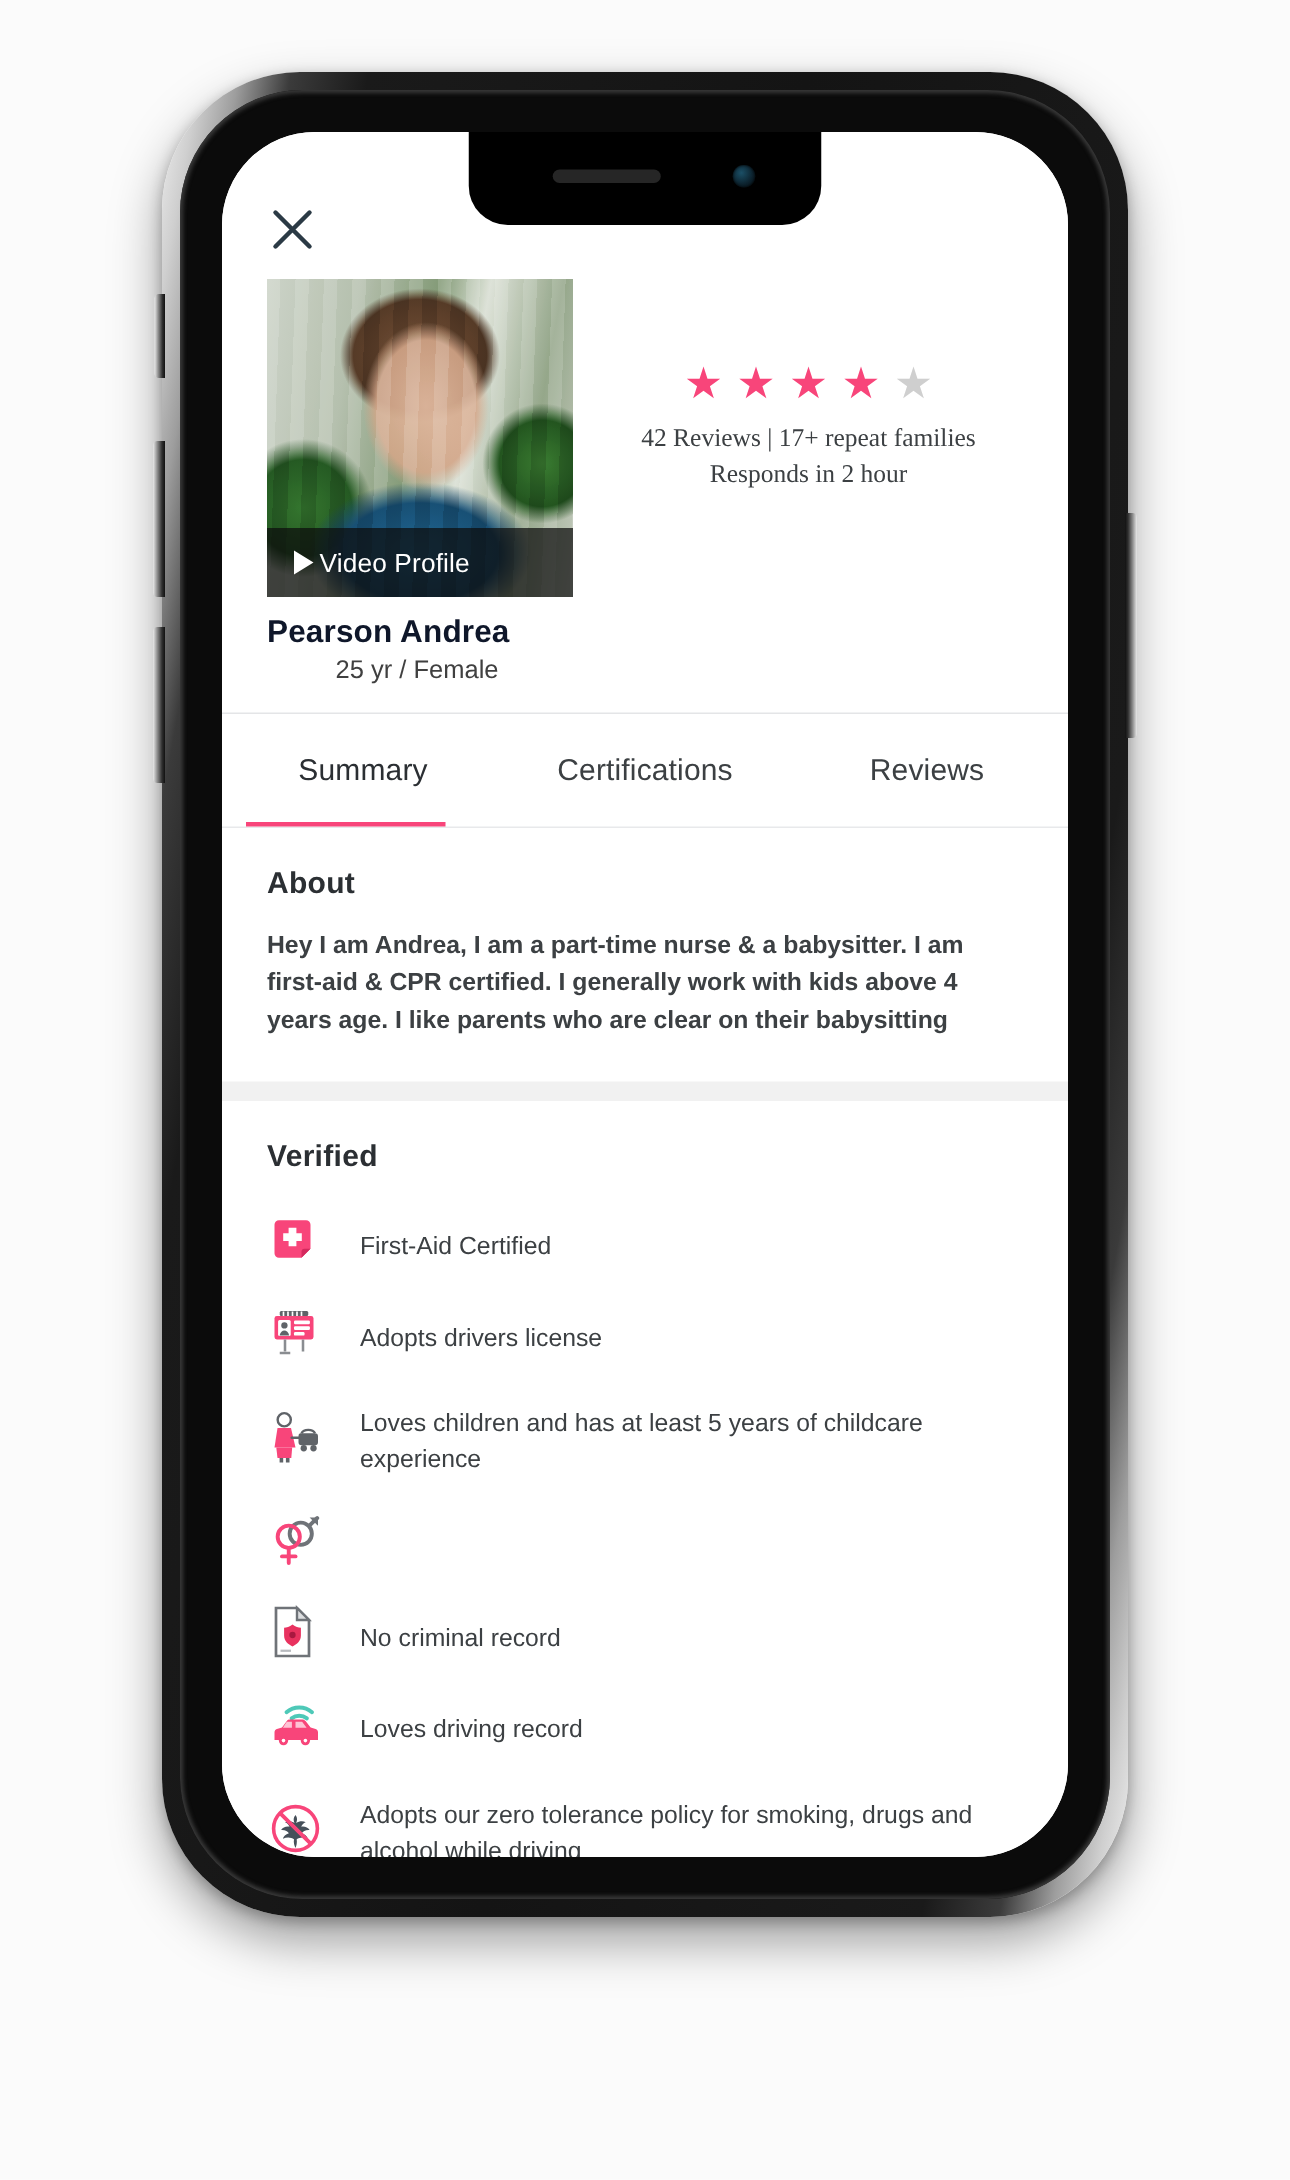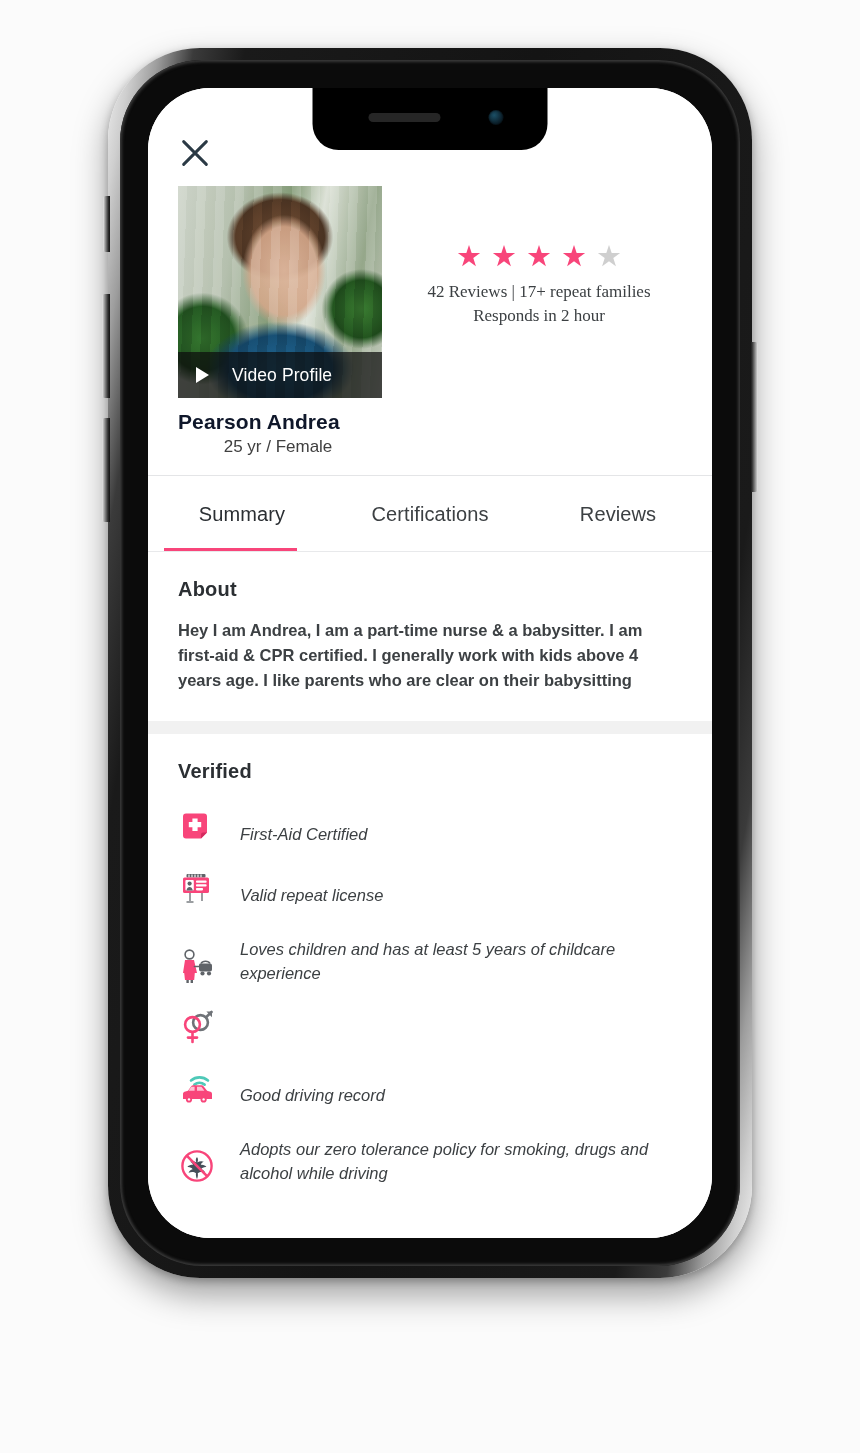--- a/index.html
+++ b/index.html
@@ -77,21 +77,21 @@
       linear-gradient(100deg, #cfd6cb 0%, #b9c3b2 26%, #8aa07e 48%, #dfe4da 62%, #9aab90 82%, #c9cfc3 100%);
   }
   #photo-bg:after {
     content:""; position:absolute; left:0; top:0; right:0; height:100%;
     background: repeating-linear-gradient(92deg, rgba(255,255,255,.10) 0 9px, rgba(0,0,0,.05) 9px 19px);
     mix-blend-mode: overlay;
   }
   #video-overlay {
     position: absolute; left: 0; right: 0; bottom: 0; height: 46px;
     background: rgba(12,12,12,.72);
-    display: flex; align-items: center; gap: 23px; padding-left: 18px;
+    display: flex; align-items: center; gap: 4px; padding-left: 18px;
   }
   #play-icon { width: 0; height: 0; border-left: 13px solid #fff;
                border-top: 8px solid transparent; border-bottom: 8px solid transparent; }
   #video-label { color: #fff; font-size: 17.5px; letter-spacing: .1px; }
 
   #rating-block { flex: 1; padding: 56px 0 0 10px; text-align: center; }
   #stars { font-size: 29px; letter-spacing: 9px; line-height: 1; margin-left: 9px; }
   .star-on  { color: #f8457a; }
   .star-off { color: #cfcfcf; }
   #reviews-line, #respond-line { font-size: 17px; color: #3c4043; margin-top: 11px; font-family: Liberation Serif, serif; }
@@ -108,21 +108,21 @@
   #tab-underline { position: absolute; left: 16px; bottom: 0; width: 133px; height: 3px; background: #f8457a; }
   #tabs-bottom-border { height: 1px; background: #e8e9eb; }
 
   .section { padding: 26px 30px 4px 30px; }
   .section-title { font-size: 20px; font-weight: 700; color: #2b2f33; letter-spacing: .2px; }
   #about-text { font-size: 16.5px; font-weight: 700; color: #3c4043; line-height: 1.52; margin-top: 17px; }
   #about-spacer { height: 24px; }
   #section-gap { height: 13px; background: #f1f1f1; }
 
   #verified-list { margin-top: 14px; }
-  .verified-row { display: flex; align-items: flex-end; padding: 10px 0 11px 0; font-style: italic; }
+  .verified-row { display: flex; align-items: center; padding: 10px 0 11px 0; }
   .v-icon { flex: 0 0 62px; height: 40px; display: flex; align-items: center; justify-content: flex-start; padding-left: 2px; }
   .v-text { font-size: 16.5px; color: #3c4043; line-height: 1.45; padding-top: 9px; }
 
   svg { display: block; }
 </style>
 </head>
 <body>
 
 <div id="phone-frame">
 
@@ -214,21 +214,21 @@
                   <rect x="5.4" y="9" width="8.4" height="10.6" rx="1" fill="#fff"></rect>
                   <circle cx="9.6" cy="12.6" r="2.1" fill="#5f6368"></circle>
                   <path d="M6.4 19.4c.5-2.3 1.8-3.4 3.2-3.4s2.7 1.1 3.2 3.4z" fill="#5f6368"></path>
                   <rect x="16" y="9.4" width="10.6" height="2.4" rx=".8" fill="#fff"></rect>
                   <rect x="16" y="13.2" width="10.6" height="2.4" rx=".8" fill="#fff"></rect>
                   <rect x="16" y="17" width="7" height="2.4" rx=".8" fill="#fff"></rect>
                   <path d="M10 22v8M22 22v8" stroke="#8a8d91" stroke-width="1.7"></path>
                   <path d="M6.5 31h7" stroke="#8a8d91" stroke-width="1.7"></path>
                 </svg>
               </div>
-              <div class="v-text">Valid repeat license</div>
+              <div class="v-text">Adopts drivers license</div>
             </div>
 
             <div class="verified-row">
               <div class="v-icon">
                 <svg width="34" height="36" viewBox="0 0 34 36">
                   <circle cx="9.5" cy="6.5" r="4.4" fill="#fff" stroke="#5f6368" stroke-width="1.6"></circle>
                   <path d="M5 12h9l3 13H3z" fill="#f8457a"></path>
                   <path d="M4.2 25h10.6l-.6 7H5z" fill="#f8457a"></path>
                   <path d="M6.4 32h2.4v3H6.4zM10.6 32H13v3h-2.4z" fill="#5f6368"></path>
                   <path d="M14.5 18.5h7" stroke="#5f6368" stroke-width="1.7" stroke-linecap="round"></path>
@@ -247,36 +247,48 @@
                   <circle cx="20.5" cy="13.5" r="7.4" fill="none" stroke="#6f7378" stroke-width="2.6"></circle>
                   <path d="M26.1 8.2l5.4-5.2" stroke="#6f7378" stroke-width="2.6" stroke-linecap="round"></path>
                   <path d="M26.4 2.6h5.6v5.6z" fill="#6f7378"></path>
                   <circle cx="12.5" cy="15.5" r="7.4" fill="none" stroke="#f8457a" stroke-width="2.6"></circle>
                   <path d="M12.5 23.2V33" stroke="#f8457a" stroke-width="2.6" stroke-linecap="round"></path>
                   <path d="M8 28.6h9" stroke="#f8457a" stroke-width="2.6" stroke-linecap="round"></path>
                 </svg>
               </div>
             </div>
 
+            <div class="verified-row">
+              <div class="v-icon">
+                <svg width="30" height="36" viewBox="0 0 30 36">
+                  <path d="M4 2h14l8 8v24H4z" fill="#fff" stroke="#6f7378" stroke-width="1.8"></path>
+                  <path d="M18 2v8h8z" fill="#dcdee0" stroke="#6f7378" stroke-width="1.6"></path>
+                  <path d="M15 13c2 1.6 4 2.2 5.6 2.2v5.2c0 3.6-2.6 5.8-5.6 7.2-3-1.4-5.6-3.6-5.6-7.2v-5.2c1.6 0 3.6-.6 5.6-2.2z" fill="#e8325f"></path>
+                  <circle cx="15" cy="20" r="2.1" fill="#a81840"></circle>
+                  <path d="M7 30.5h7" stroke="#b8bbbf" stroke-width="1.5"></path>
+                </svg>
+              </div>
+              <div class="v-text">No criminal record</div>
+            </div>
 
             <div class="verified-row">
               <div class="v-icon">
                 <svg width="36" height="36" viewBox="0 0 36 36">
                   <path d="M11 10.5a13 13 0 0 1 17 0" fill="none" stroke="#4ec9b8" stroke-width="2.6" stroke-linecap="round"></path>
                   <path d="M14.4 14.6a8.4 8.4 0 0 1 10.2 0" fill="none" stroke="#4ec9b8" stroke-width="2.6" stroke-linecap="round"></path>
                   <circle cx="19.5" cy="18.6" r="2.1" fill="#4ec9b8"></circle>
                   <path d="M3 29V24c0-1 .6-2 1.6-2.3l3.4-1 3.2-4.4c.5-.7 1.2-1 2-1h8.4c.8 0 1.6.4 2.1 1.1l3.4 4.3 3.3 1c1 .3 1.6 1.2 1.6 2.3v5z" fill="#f8457a"></path>
                   <path d="M11.2 16.8l-2.6 4h6v-4zM17 16.8v4h7.4l-3-4z" fill="#ffd8e4" opacity=".85"></path>
                   <circle cx="9" cy="29.4" r="3.1" fill="#f8457a"></circle>
                   <circle cx="9" cy="29.4" r="1.2" fill="#fff"></circle>
                   <circle cx="23.6" cy="29.4" r="3.1" fill="#f8457a"></circle>
                   <circle cx="23.6" cy="29.4" r="1.2" fill="#fff"></circle>
                 </svg>
               </div>
-              <div class="v-text">Good driving record</div>
+              <div class="v-text">Loves driving record</div>
             </div>
 
             <div class="verified-row">
               <div class="v-icon">
                 <svg width="34" height="34" viewBox="0 0 34 34">
                   <circle cx="17" cy="17" r="14.6" fill="#fff" stroke="#f8457a" stroke-width="2.4"></circle>
                   <path d="M17 8c1.6 2.1 1 4 .4 5.4 2-1.4 4.6-1.6 6.4-.6-1.6.6-2.6 1.8-3 3 2.4-.4 4.6.6 5.6 2.2-2.6-.2-4.4.8-5.2 2.2 2.2.6 3.6 2 4 3.6-2.8-1.4-5.6-1-7.4.4.4 2.4-.2 4.4-.8 5.8-.8-1.6-1.4-3.6-1-5.8-1.8-1.4-4.6-1.8-7.4-.4.4-1.6 1.8-3 4-3.6-.8-1.4-2.6-2.4-5.2-2.2 1-1.6 3.2-2.6 5.6-2.2-.4-1.2-1.4-2.4-3-3 1.8-1 4.4-.8 6.4.6-.6-1.4-1.2-3.3.6-5.4z" fill="#46505a"></path>
                   <path d="M7.2 7.2L26.8 26.8" stroke="#f8457a" stroke-width="2.6" stroke-linecap="round"></path>
                 </svg>
               </div>

